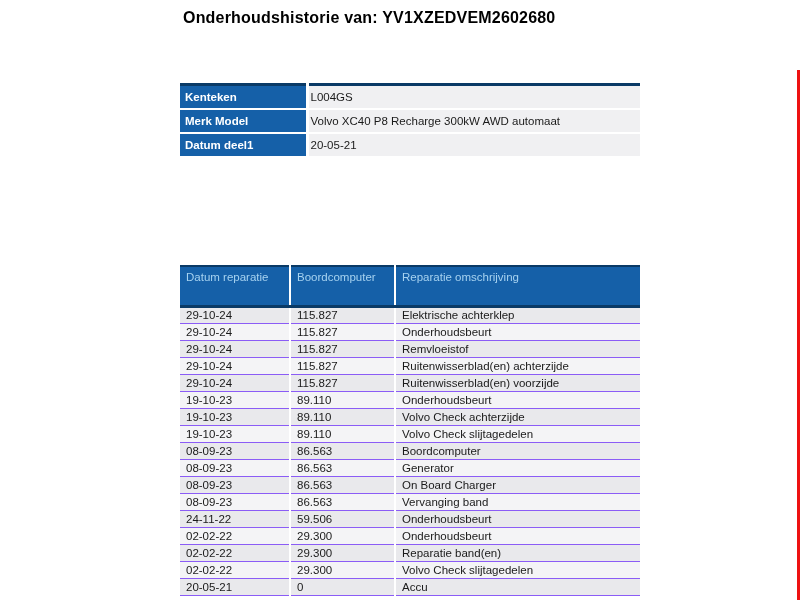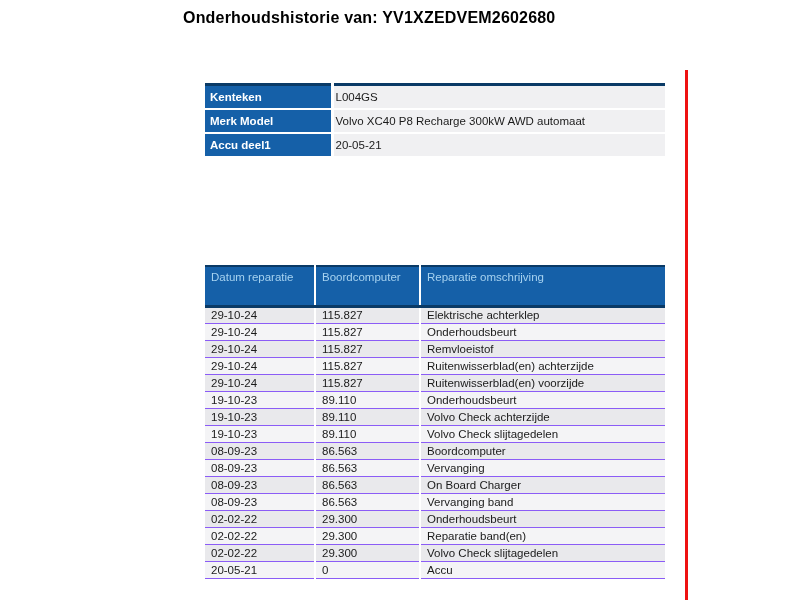--- a/index.html
+++ b/index.html
@@ -1,36 +1,36 @@
 <!DOCTYPE html>
 <html><head>
 <meta charset="utf-8">
 <style>
   * { box-sizing: border-box; margin: 0; padding: 0; }
   html, body { background: #ffffff; }
   body { font-family: "Liberation Sans", "DejaVu Sans", sans-serif; }
   .page {
     position: relative;
-    width: 688px;
+    width: 800px;
     height: 600px;
     background: #ffffff;
     overflow: hidden;
   }
   .page-title {
     position: absolute;
     left: 183px;
     top: 9px;
     font-size: 16px;
     font-weight: bold;
     color: #000000;
     letter-spacing: 0.2px;
     white-space: nowrap;
   }
   
-  table { border-collapse: collapse; table-layout: fixed; margin-left: 25px; }
+  table { border-collapse: collapse; table-layout: fixed; }
   .info-table {
     position: absolute;
     left: 180px;
     top: 83px;
     width: 460px;
     border-top: 3px solid #0a3a66;
     font-size: 11.5px;
   }
   .info-table tr { height: 24px; }
   .info-table th, .info-table td {
@@ -115,21 +115,21 @@
     <td>L004GS</td>
   </tr>
 
   <tr>
     <th>Merk Model</th>
     <td>Volvo XC40 P8 Recharge 300kW AWD automaat</td>
   </tr>
 
 
   <tr>
-    <th>Accu deel1</th>
+    <th>Datum deel1</th>
     <td>20-05-21</td>
   </tr>
 </tbody>
   </table>
 
   <table class="repair-table">
     <colgroup>
       <col class="c-date">
         <col class="c-km">
         <col class="c-desc">
@@ -192,36 +192,41 @@
 
   <tr>
     <td>08-09-23</td>
     <td>86.563</td>
     <td>Boordcomputer</td>
   </tr>
 
   <tr>
     <td>08-09-23</td>
     <td>86.563</td>
-    <td>Vervanging</td>
+    <td>Generator</td>
   </tr>
 
   <tr>
     <td>08-09-23</td>
     <td>86.563</td>
     <td>On Board Charger</td>
   </tr>
 
   <tr>
     <td>08-09-23</td>
     <td>86.563</td>
     <td>Vervanging band</td>
   </tr>
 
 
+  <tr>
+    <td>24-11-22</td>
+    <td>59.506</td>
+    <td>Onderhoudsbeurt</td>
+  </tr>
 
   <tr>
     <td>02-02-22</td>
     <td>29.300</td>
     <td>Onderhoudsbeurt</td>
   </tr>
 
   <tr>
     <td>02-02-22</td>
     <td>29.300</td>

